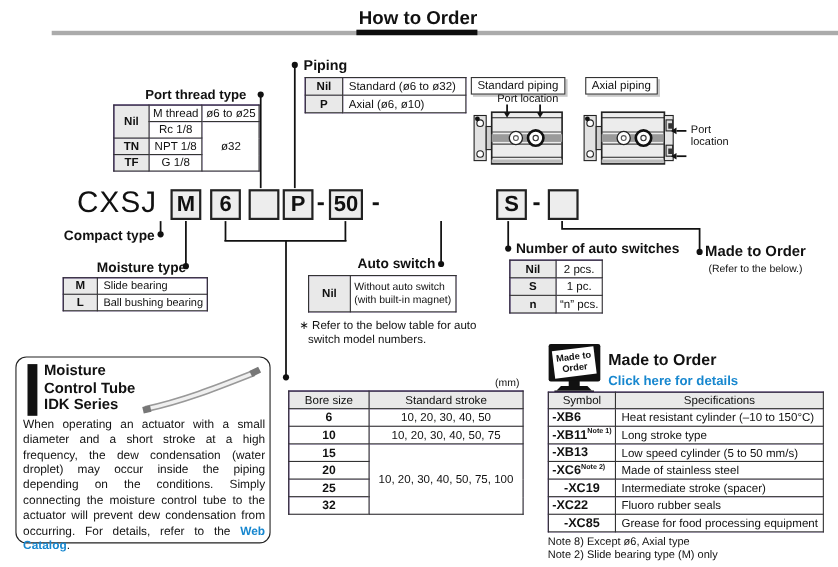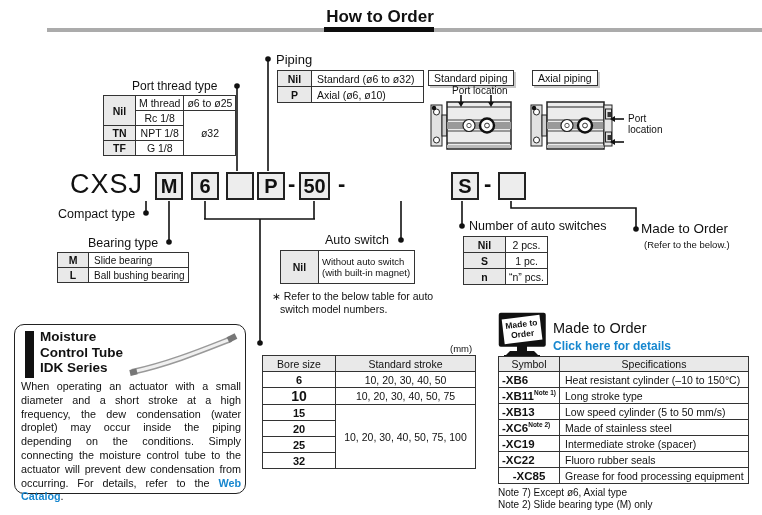--- a/index.html
+++ b/index.html
@@ -6,21 +6,21 @@
   html,body{background:#fff}
   #page{position:relative;width:762px;height:515px;background:#fff;overflow:hidden;
         font-family:"Liberation Sans","DejaVu Sans",sans-serif;color:#111}
   .abs{position:absolute}
   .b{font-weight:bold}
   
   .top-rule{left:47px;top:28px;width:715px;height:4px;background:#ababab}
   .page-title{left:280px;top:7px;width:200px;text-align:center;font-size:17px;font-weight:bold}
   .title-underline{left:324px;top:27px;width:110px;height:5px;background:#0d0d0d;z-index:2}
   
-  .sec{font-weight:normal;white-space:nowrap}
+  .sec{font-weight:bold;white-space:nowrap}
   
   table{border-collapse:collapse;background:#4c1d95}
   td{border:1px solid #333;font-size:10.5px;padding:0 3px;text-align:center;height:15px;background:#fff;white-space:nowrap}
   table{border:1.5px solid #111}
   .code{background:#e9e9e9;font-weight:bold}
   .hdr td{background:#e9e9e9}
   .left{text-align:left;padding-left:5px}
   
   .pn-prefix{left:70px;top:169px;font-size:27px;font-weight:normal;letter-spacing:1px}
   .pn-box{top:172px;height:28px;border:2px solid #222;background:#ededed;
@@ -144,21 +144,21 @@
   <div class="abs pn-box" style="left:226px;width:28px"></div>
   <div class="abs pn-box" style="left:257px;width:28px">P</div>
   <div class="abs pn-dash" style="left:288px">-</div>
   <div class="abs pn-box" style="left:299px;width:31px">50</div>
   <div class="abs pn-dash" style="left:338px">-</div>
   <div class="abs pn-box" style="left:451px;width:28px">S</div>
   <div class="abs pn-dash" style="left:484px">-</div>
   <div class="abs pn-box" style="left:498px;width:28px"></div>
 
   <div class="abs sec" style="left:58px;top:207px;font-size:12.5px">Compact type</div>
-  <div class="abs sec" style="left:88px;top:236px;font-size:12.5px">Bearing type</div>
+  <div class="abs sec" style="left:88px;top:236px;font-size:12.5px">Moisture type</div>
   <table class="abs" style="left:57px;top:252px">
     <tbody>
         <tr>
       <td class="code" style="width:31px">M</td>
       <td class="left" style="width:95px;font-size:10px">Slide bearing</td>
     </tr>
     <tr>
       <td class="code">L</td>
       <td class="left" style="font-size:10px">Ball bushing bearing</td>
     </tr>
@@ -224,21 +224,21 @@
     <tbody>
         <tr class="hdr" style="height:16px">
       <td style="width:73px">Bore size</td>
       <td style="width:140px">Standard stroke</td>
     </tr>
     <tr style="height:16px">
           <td class="b" style="font-size:11px">6</td>
           <td>10, 20, 30, 40, 50</td>
         </tr>
     <tr style="height:16px">
-          <td class="b" style="font-size:14px">10</td>
+          <td class="b" style="font-size:11px">10</td>
           <td>10, 20, 30, 40, 50, 75</td>
         </tr>
     <tr style="height:16px">
           <td class="b" style="font-size:11px">15</td>
           <td rowspan="4">10, 20, 30, 40, 50, 75, 100</td>
         </tr>
     <tr style="height:16px">
           <td class="b" style="font-size:11px">20</td>
         </tr>
     <tr style="height:16px">
@@ -279,35 +279,35 @@
         </tr>
     <tr style="height:16px">
           <td class="b" style="text-align:left;font-size:11.5px"><span>-XB13</span><span class="sup"></span></td>
           <td class="left">Low speed cylinder (5 to 50 mm/s)</td>
         </tr>
     <tr style="height:16px">
           <td class="b" style="text-align:left;font-size:11.5px"><span>-XC6</span><span class="sup">Note 2)</span></td>
           <td class="left">Made of stainless steel</td>
         </tr>
     <tr style="height:16px">
-          <td class="b" style="text-align:left;font-size:11.5px"><span>-XC19</span><span class="sup"></span></td>
+          <td class="b" style="text-align:center;font-size:11.5px"><span>-XC19</span><span class="sup"></span></td>
           <td class="left">Intermediate stroke (spacer)</td>
         </tr>
     <tr style="height:16px">
           <td class="b" style="text-align:left;font-size:11.5px"><span>-XC22</span><span class="sup"></span></td>
           <td class="left">Fluoro rubber seals</td>
         </tr>
     <tr style="height:16px">
           <td class="b" style="text-align:center;font-size:11.5px"><span>-XC85</span><span class="sup"></span></td>
           <td class="left">Grease for food processing equipment</td>
         </tr>
   </tbody>
     </table>
   <div class="abs notes" style="left:498px;top:487px">
-    <div>Note 7) Except ø6, Axial type</div>
+    <div>Note 8) Except ø6, Axial type</div>
     <div>Note 2) Slide bearing type (M) only</div>
   </div>
 
   <svg id="wires" class="abs">
     <g stroke="#111" stroke-width="1.6" fill="none">
       <line x1="237" y1="88" x2="237" y2="171"></line>
       <line x1="268" y1="60" x2="268" y2="171"></line>
       <line x1="146" y1="201" x2="146" y2="211"></line>
       <line x1="169" y1="201" x2="169" y2="240"></line>
       <line x1="205" y1="201" x2="205" y2="219"></line>

